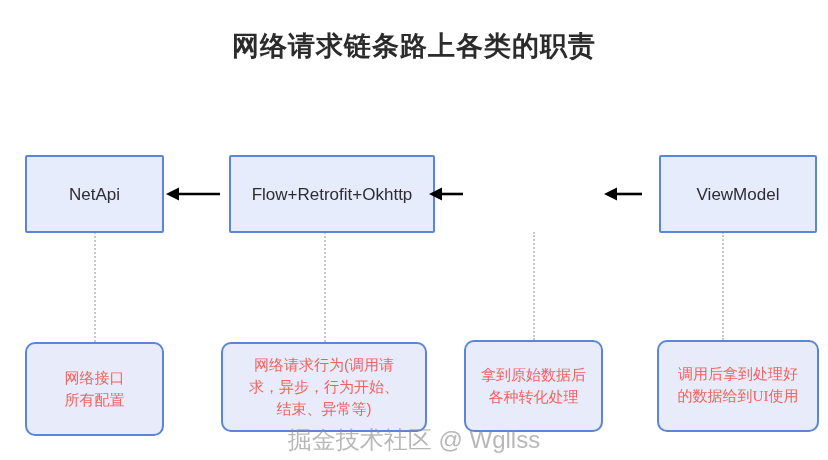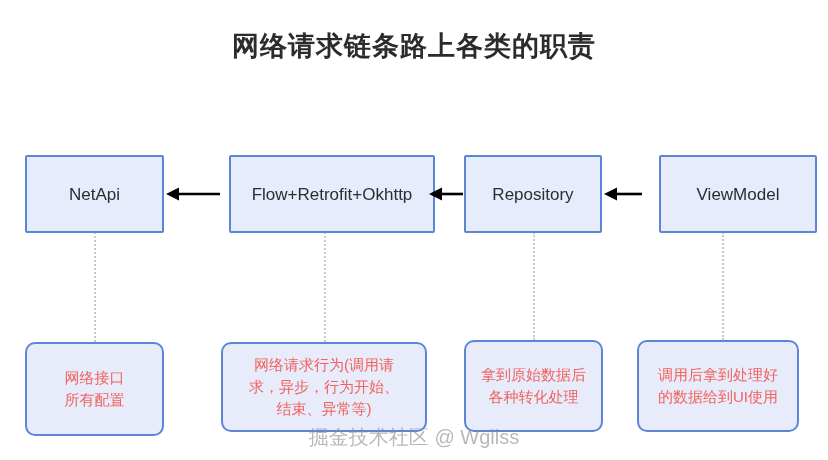--- a/index.html
+++ b/index.html
@@ -92,21 +92,21 @@
     overflow: visible;
   }
 
   
   #watermark {
     position: absolute;
     left: 0;
     top: 424px;
     width: 828px;
     text-align: center;
-    font-size: 20px;
+    font-size: 24px;
     color: #8d8d8d;
     opacity: 0.62;
     white-space: nowrap;
     pointer-events: none;
   }
 </style>
 </head>
 <body>
 
 <div id="canvas">
@@ -119,23 +119,20 @@
   <div class="dotted-connector" style="left:722px; top:232px; height:108px;"></div>
 
   <div class="node-box" style="left:25px; top:155px; width:139px; height:78px;">
     <span class="node-label">NetApi</span>
   </div>
 
   <div class="node-box" style="left:221px; top:155px; width:206px; height:78px;margin-left:8px;">
     <span class="node-label">Flow+Retrofit+Okhttp</span>
   </div>
 
-  <div class="node-box" style="left:464px; top:155px; width:138px; height:78px;">
-    <span class="node-label">Repository</span>
-  </div>
 
   <div class="node-box" style="left:643px; top:155px; width:158px; height:78px;margin-left:16px;">
     <span class="node-label">ViewModel</span>
   </div>
 
   <div class="arrow" style="left:166px; top:185px; width:55px;">
     <svg width="55" height="18" viewBox="0 0 55 18" aria-hidden="true">
       <line x1="54" y1="9" x2="9" y2="9" stroke="#000000" stroke-width="2.6"></line>
       <polygon points="0,9 13,2.5 13,15.5" fill="#000000"></polygon>
     </svg>
@@ -164,20 +161,20 @@
     <span class="note-text">网络请求行为(调用请
 求，异步，行为开始、
 结束、异常等)</span>
   </div>
 
   <div class="note-box" style="left:464px; top:340px; width:139px; height:92px;">
     <span class="note-text">拿到原始数据后
 各种转化处理</span>
   </div>
 
-  <div class="note-box" style="left:637px; top:340px; width:162px; height:92px;">
+  <div class="note-box" style="left:657px; top:340px; width:162px; height:92px;font-family:Liberation Serif, serif;">
     <span class="note-text">调用后拿到处理好
 的数据给到UI使用</span>
   </div>
 
   <div id="watermark">掘金技术社区 @ Wgllss</div>
 
 </div>
 
 </body></html>

